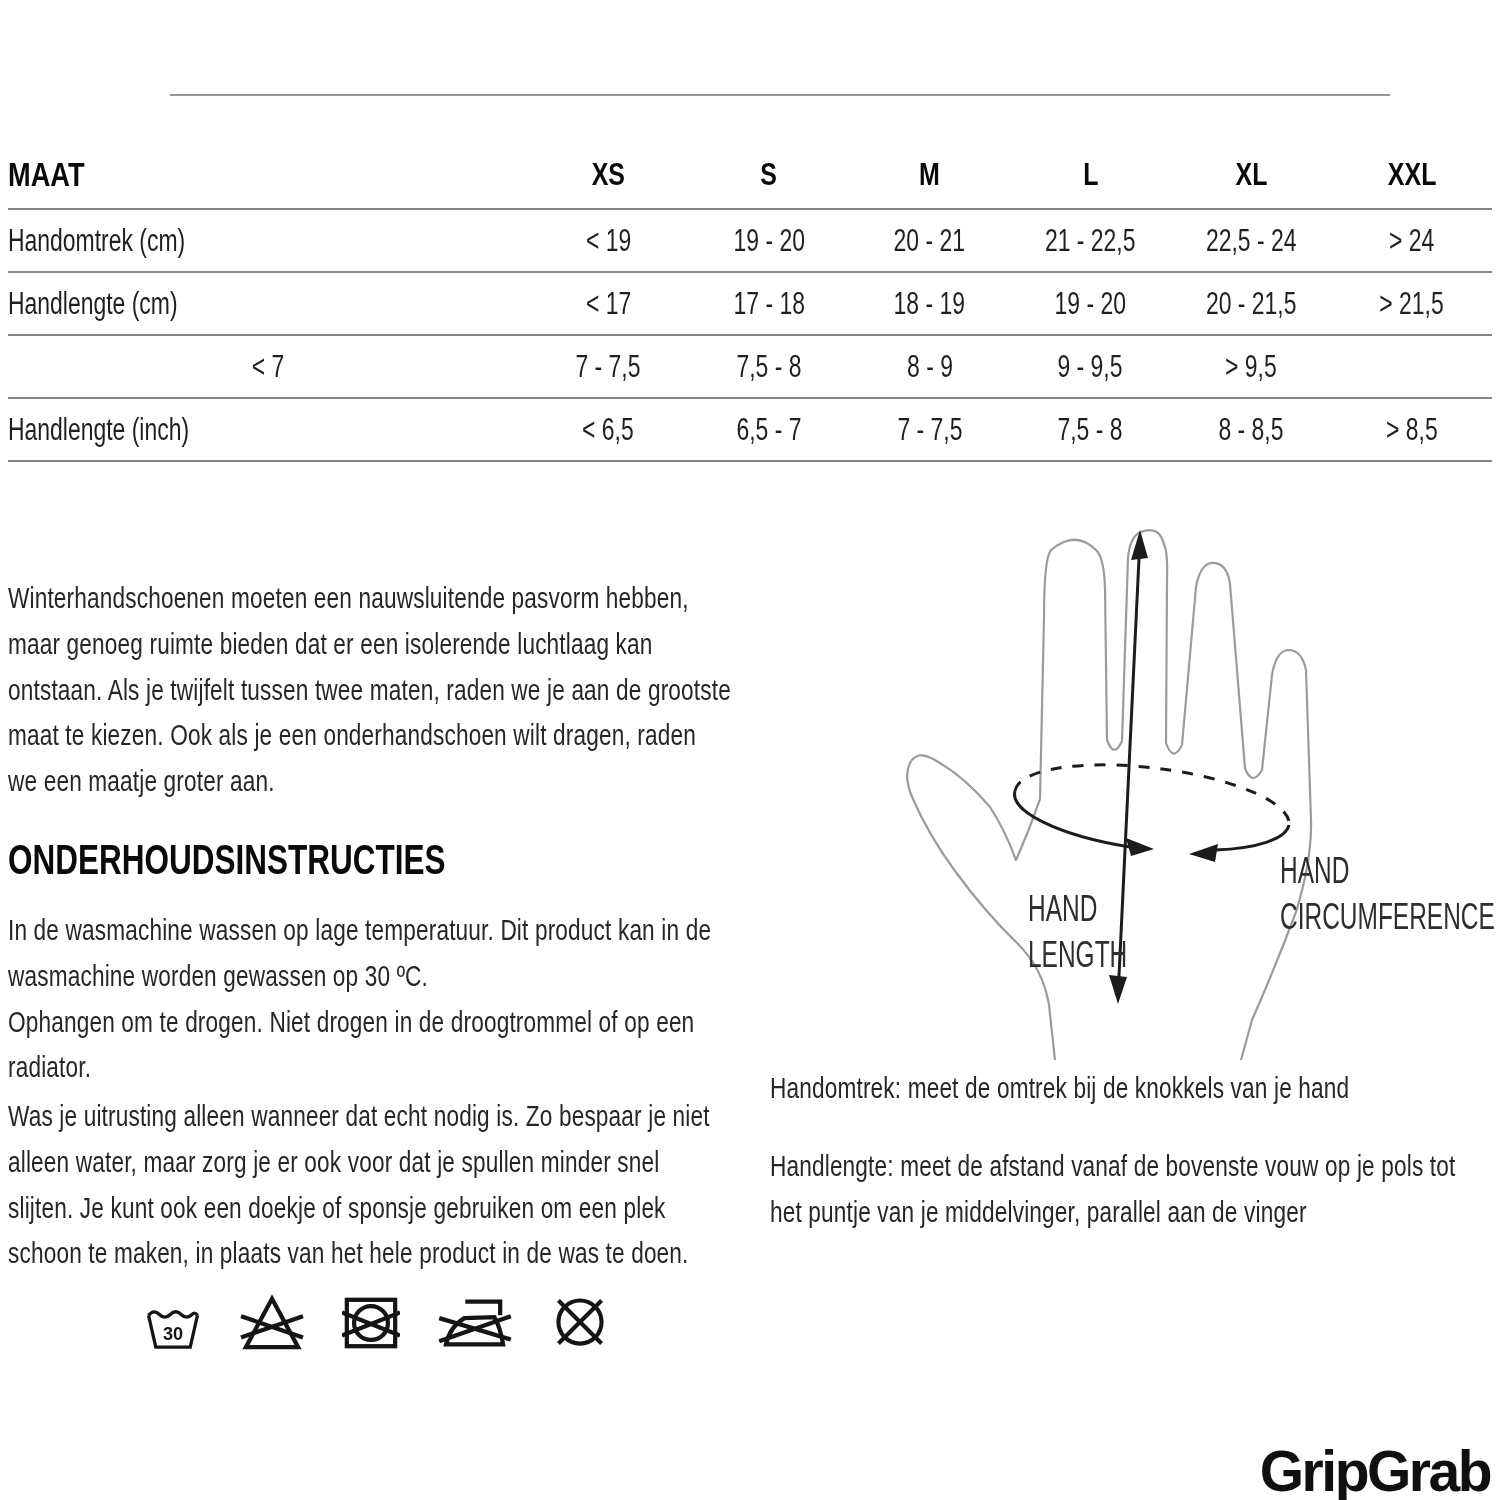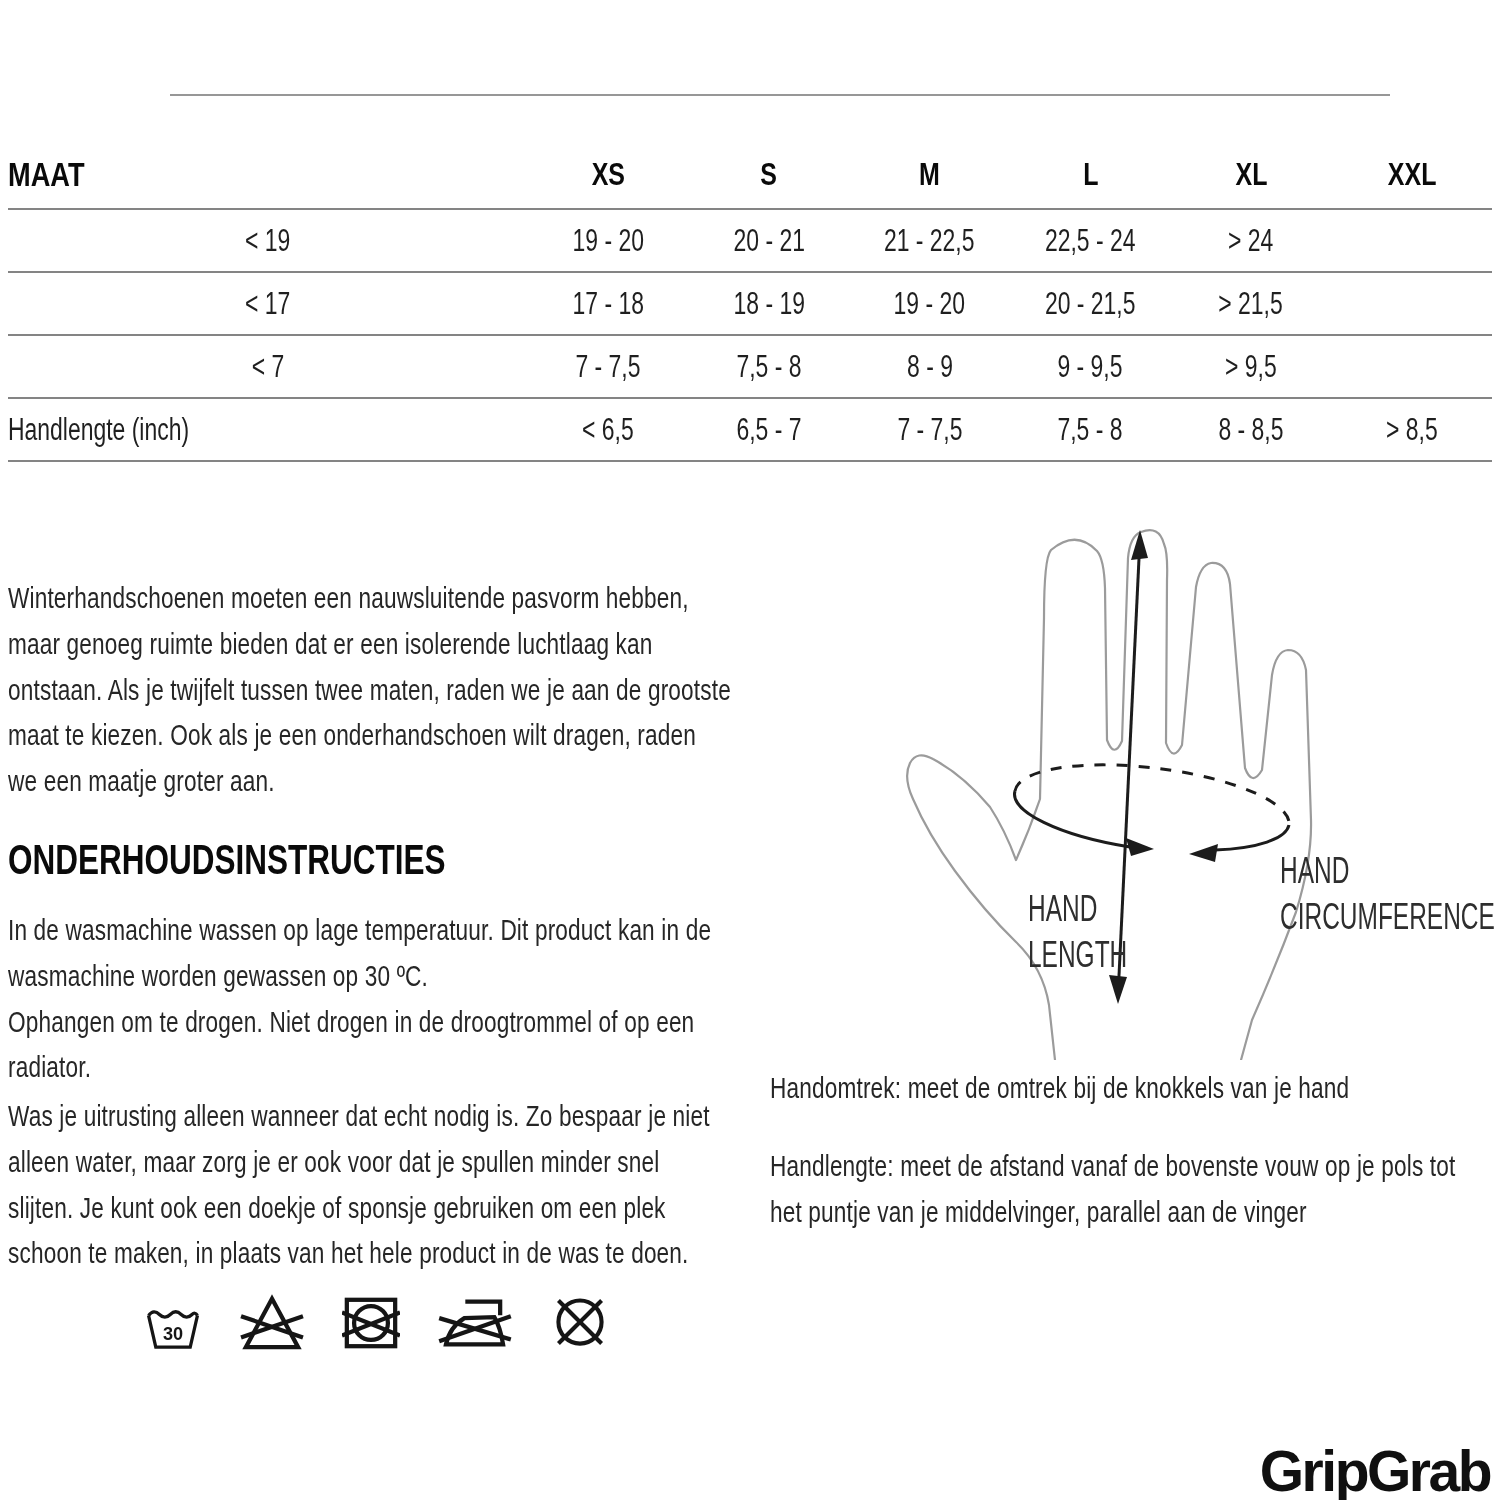--- a/index.html
+++ b/index.html
@@ -47,29 +47,31 @@
       <div class="cell first"><span class="cx corner" style="--s:.8">MAAT</span></div>
       <div class="cell"><span class="cxc hdr" style="--s:.78">XS</span></div>
       <div class="cell"><span class="cxc hdr" style="--s:.78">S</span></div>
       <div class="cell"><span class="cxc hdr" style="--s:.78">M</span></div>
       <div class="cell"><span class="cxc hdr" style="--s:.78">L</span></div>
       <div class="cell"><span class="cxc hdr" style="--s:.78">XL</span></div>
       <div class="cell"><span class="cxc hdr" style="--s:.78">XXL</span></div>
     </div>
 
     <div class="trow">
+      <div class="cell first"><span class="cx rowlabel" style="--s:.74">Handomtrek (cm)</span></div>
       <div class="cell"><span class="cxc val" style="--s:.74">&lt; 19</span></div>
       <div class="cell"><span class="cxc val" style="--s:.74">19 - 20</span></div>
       <div class="cell"><span class="cxc val" style="--s:.74">20 - 21</span></div>
       <div class="cell"><span class="cxc val" style="--s:.74">21 - 22,5</span></div>
       <div class="cell"><span class="cxc val" style="--s:.74">22,5 - 24</span></div>
       <div class="cell"><span class="cxc val" style="--s:.74">&gt; 24</span></div>
     </div>
 
     <div class="trow">
+      <div class="cell first"><span class="cx rowlabel" style="--s:.74">Handlengte (cm)</span></div>
       <div class="cell"><span class="cxc val" style="--s:.74">&lt; 17</span></div>
       <div class="cell"><span class="cxc val" style="--s:.74">17 - 18</span></div>
       <div class="cell"><span class="cxc val" style="--s:.74">18 - 19</span></div>
       <div class="cell"><span class="cxc val" style="--s:.74">19 - 20</span></div>
       <div class="cell"><span class="cxc val" style="--s:.74">20 - 21,5</span></div>
       <div class="cell"><span class="cxc val" style="--s:.74">&gt; 21,5</span></div>
     </div>
 
     <div class="trow">
       <div class="cell"><span class="cxc val" style="--s:.74">&lt; 7</span></div>

